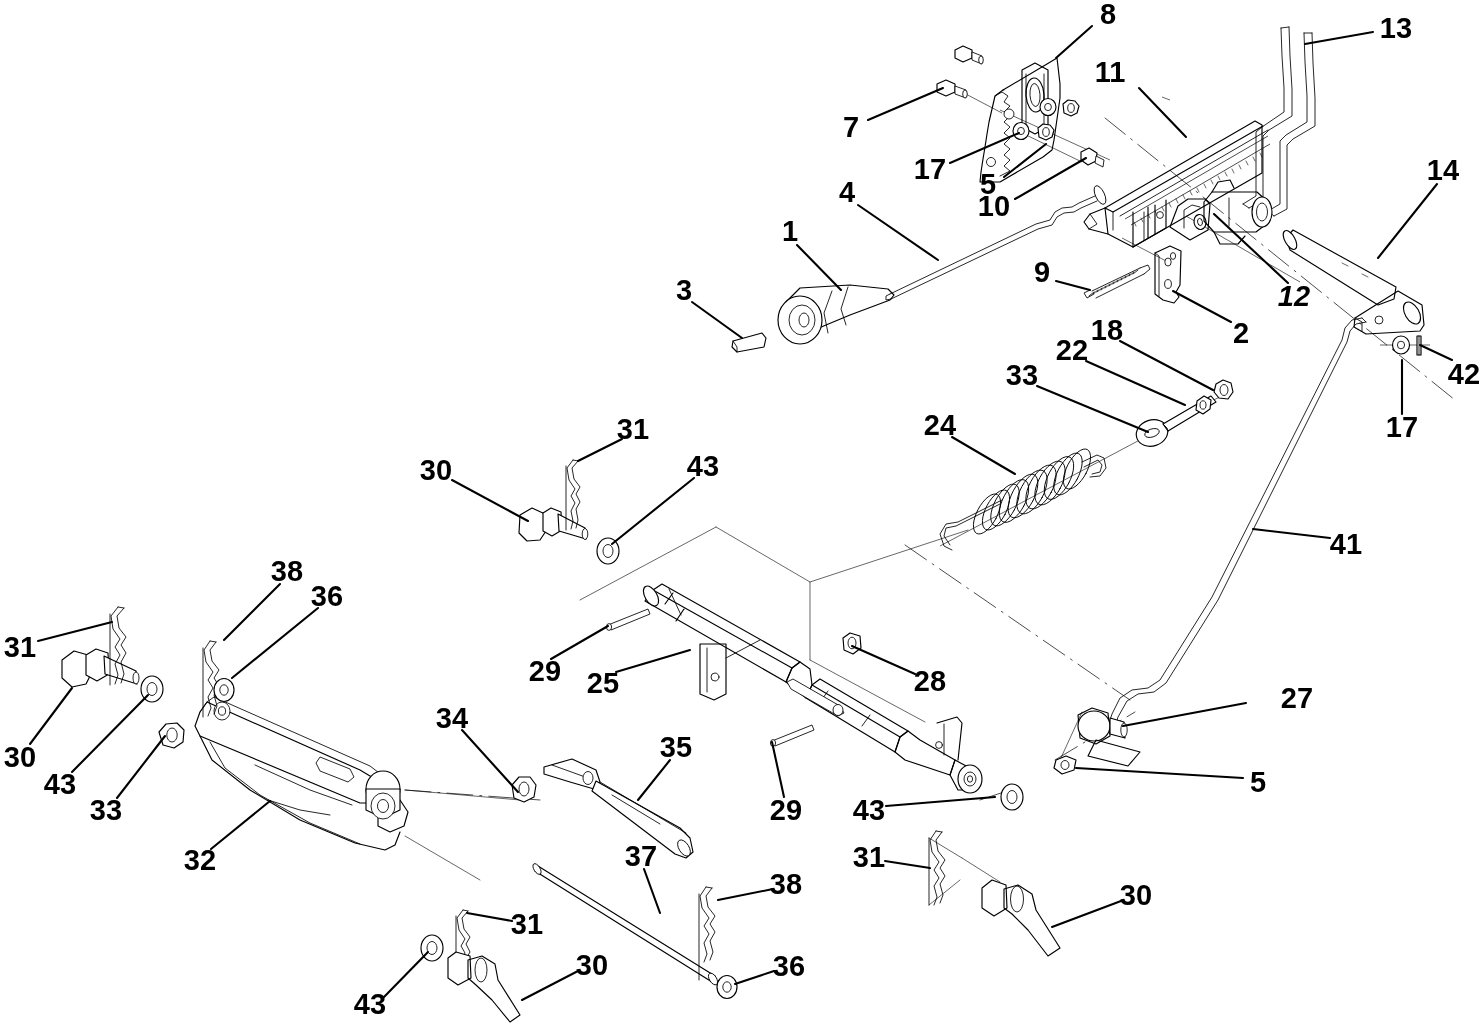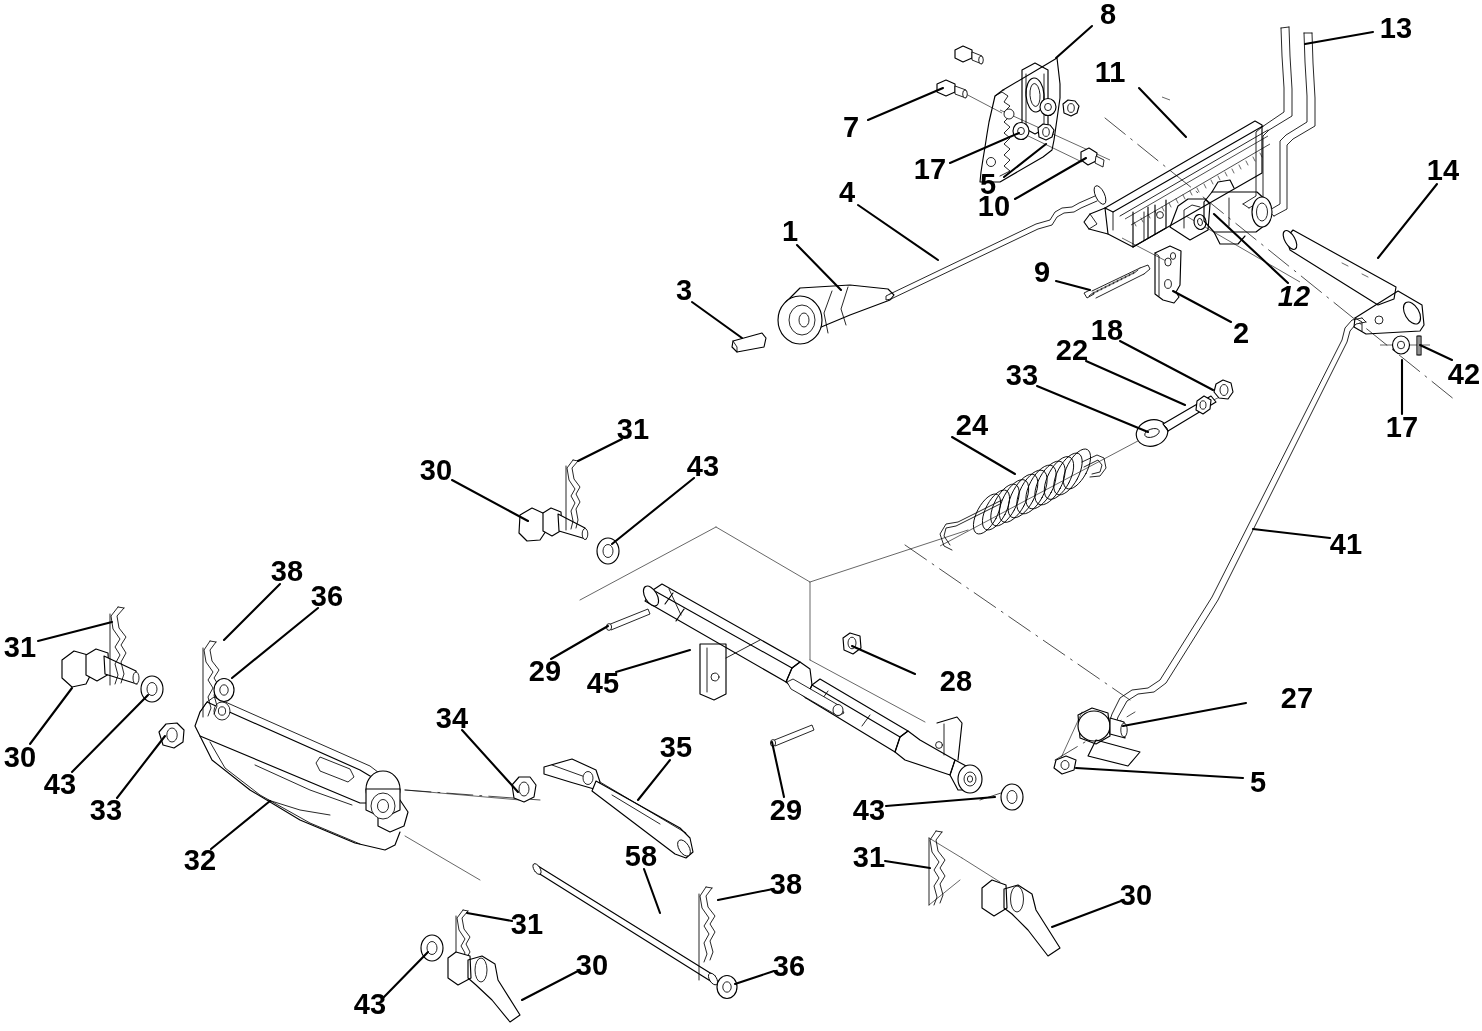--- a/index.html
+++ b/index.html
@@ -557,39 +557,39 @@
       <div class="callout-label" style="left: 1042px; top: 272px;">9</div>
       <div class="callout-label" style="left: 1241px; top: 333px;">2</div>
       <div class="callout-label" style="left: 1107px; top: 330px;">18</div>
       <div class="callout-label" style="left: 1072px; top: 350px;">22</div>
       <div class="callout-label" style="left: 1022px; top: 375px;">33</div>
       <div class="callout-label" style="left: 1464px; top: 374px;">42</div>
       <div class="callout-label" style="left: 1402px; top: 427px;">17</div>
       <div class="callout-label" style="left: 633px; top: 429px;">31</div>
       <div class="callout-label" style="left: 436px; top: 470px;">30</div>
       <div class="callout-label" style="left: 703px; top: 466px;">43</div>
-      <div class="callout-label" style="left: 940px; top: 425px; margin-left: 32px;">24</div>
+      <div class="callout-label" style="left: 940px; top: 425px;">24</div>
       <div class="callout-label" style="left: 1346px; top: 544px;">41</div>
       <div class="callout-label" style="left: 287px; top: 571px;">38</div>
       <div class="callout-label" style="left: 327px; top: 596px;">36</div>
       <div class="callout-label" style="left: 20px; top: 647px;">31</div>
       <div class="callout-label" style="left: 545px; top: 671px;">29</div>
-      <div class="callout-label" style="left: 930px; top: 681px; margin-left: 26px;">28</div>
+      <div class="callout-label" style="left: 930px; top: 681px;">28</div>
       <div class="callout-label" style="left: 20px; top: 757px;">30</div>
       <div class="callout-label" style="left: 60px; top: 784px;">43</div>
       <div class="callout-label" style="left: 106px; top: 810px;">33</div>
-      <div class="callout-label" style="left: 603px; top: 683px;">45</div>
+      <div class="callout-label" style="left: 603px; top: 683px;">25</div>
       <div class="callout-label" style="left: 452px; top: 718px;">34</div>
       <div class="callout-label" style="left: 676px; top: 747px;">35</div>
       <div class="callout-label" style="left: 1261px; top: 698px; margin-left: 36px;">27</div>
       <div class="callout-label" style="left: 200px; top: 860px;">32</div>
       <div class="callout-label" style="left: 786px; top: 810px;">29</div>
       <div class="callout-label" style="left: 869px; top: 810px;">43</div>
       <div class="callout-label" style="left: 1258px; top: 782px;">5</div>
-      <div class="callout-label" style="left: 641px; top: 856px;">58</div>
+      <div class="callout-label" style="left: 641px; top: 856px;">37</div>
       <div class="callout-label" style="left: 869px; top: 857px;">31</div>
       <div class="callout-label" style="left: 786px; top: 884px;">38</div>
       <div class="callout-label" style="left: 527px; top: 924px;">31</div>
       <div class="callout-label" style="left: 1136px; top: 895px;">30</div>
       <div class="callout-label" style="left: 592px; top: 965px;">30</div>
       <div class="callout-label" style="left: 789px; top: 966px;">36</div>
       <div class="callout-label" style="left: 370px; top: 1004px;">43</div>
     </div>
 
 </div>

